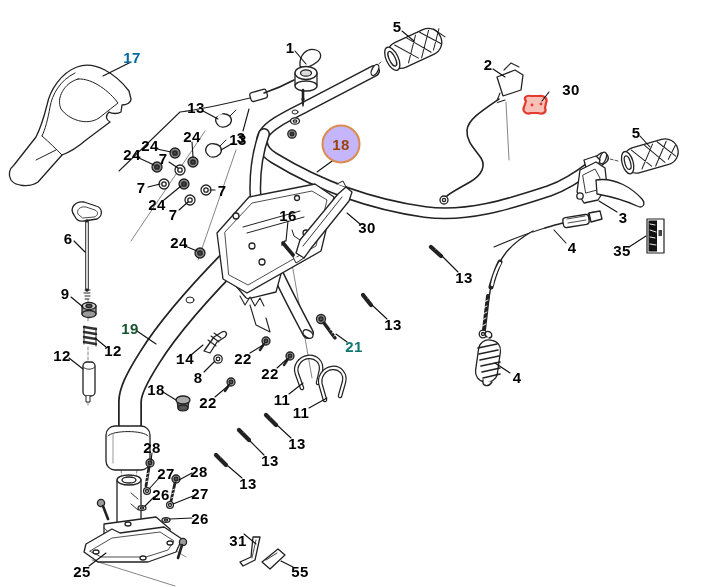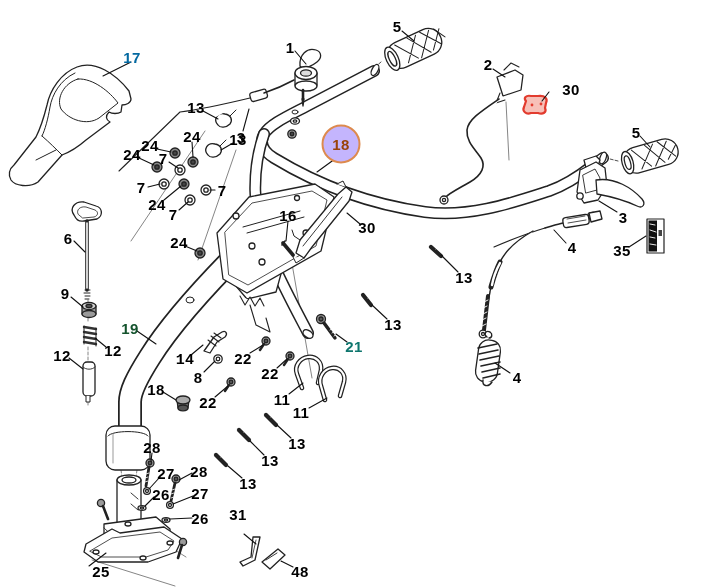--- a/index.html
+++ b/index.html
@@ -429,18 +429,18 @@
       <span class="part-label" style="left: 301px; top: 412px; color: rgb(0, 0, 0);">11</span>
       <span class="part-label" style="left: 297px; top: 443px; color: rgb(0, 0, 0);">13</span>
       <span class="part-label" style="left: 152px; top: 447px; color: rgb(0, 0, 0);">28</span>
       <span class="part-label" style="left: 270px; top: 460px; color: rgb(0, 0, 0);">13</span>
       <span class="part-label" style="left: 199px; top: 471px; color: rgb(0, 0, 0);">28</span>
       <span class="part-label" style="left: 166px; top: 473px; color: rgb(0, 0, 0);">27</span>
       <span class="part-label" style="left: 248px; top: 483px; color: rgb(0, 0, 0);">13</span>
       <span class="part-label" style="left: 200px; top: 493px; color: rgb(0, 0, 0);">27</span>
       <span class="part-label" style="left: 161px; top: 494px; color: rgb(0, 0, 0);">26</span>
       <span class="part-label" style="left: 200px; top: 518px; color: rgb(0, 0, 0);">26</span>
-      <span class="part-label" style="left: 238px; top: 514px; color: rgb(0, 0, 0);">31</span>
-      <span class="part-label" style="left: 82px; top: 571px; color: rgb(0, 0, 0); margin-left: 19px;">25</span>
-      <span class="part-label" style="left: 300px; top: 571px; color: rgb(0, 0, 0);">48</span>
+      <span class="part-label" style="left: 238px; top: 540px; color: rgb(0, 0, 0);">31</span>
+      <span class="part-label" style="left: 82px; top: 571px; color: rgb(0, 0, 0);">25</span>
+      <span class="part-label" style="left: 300px; top: 571px; color: rgb(0, 0, 0);">55</span>
     </div>
 
 </div>
 
 </body></html>

